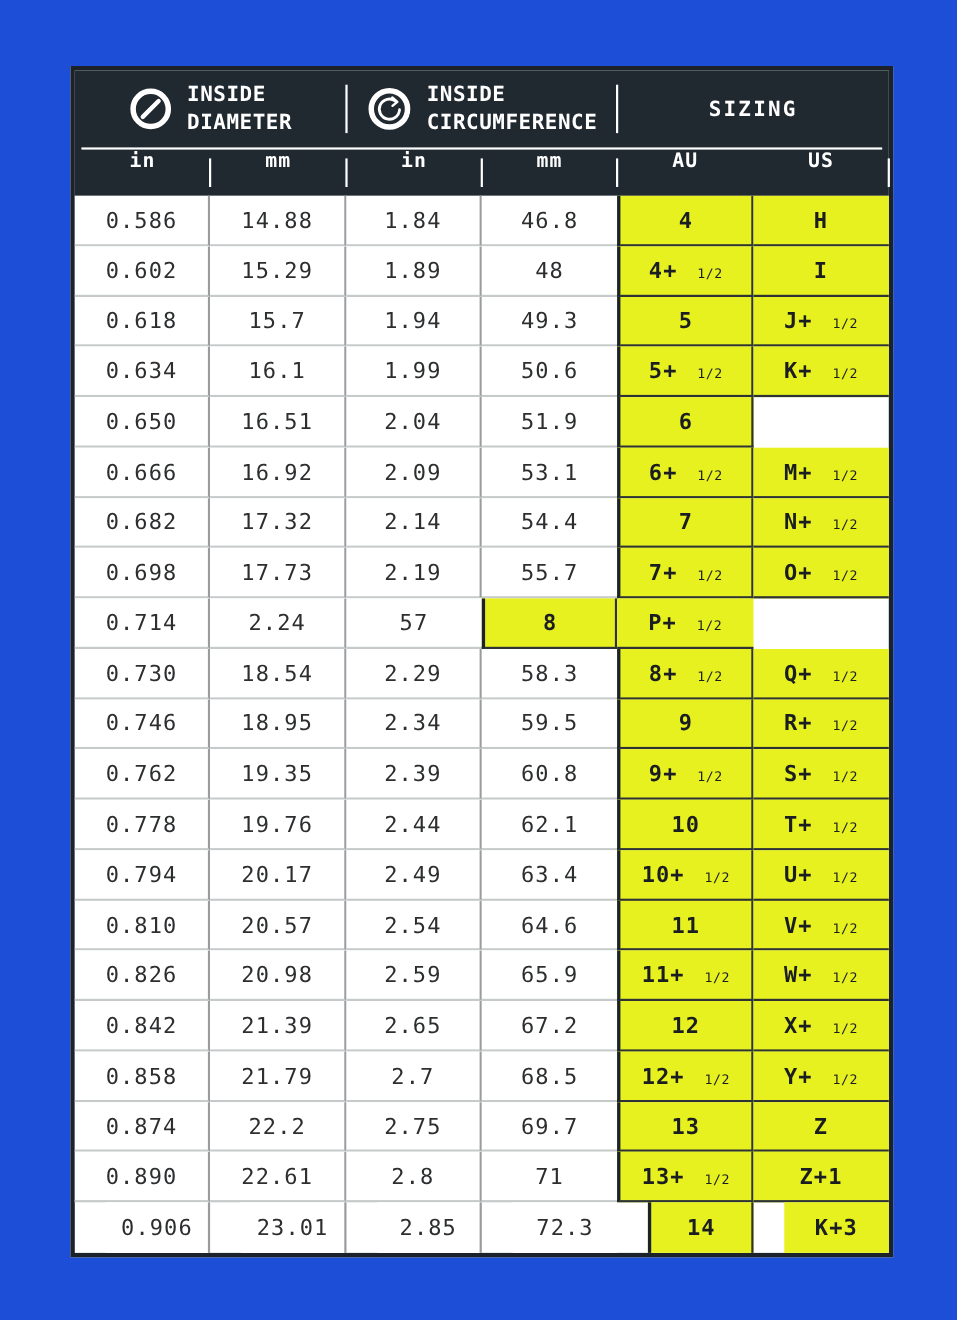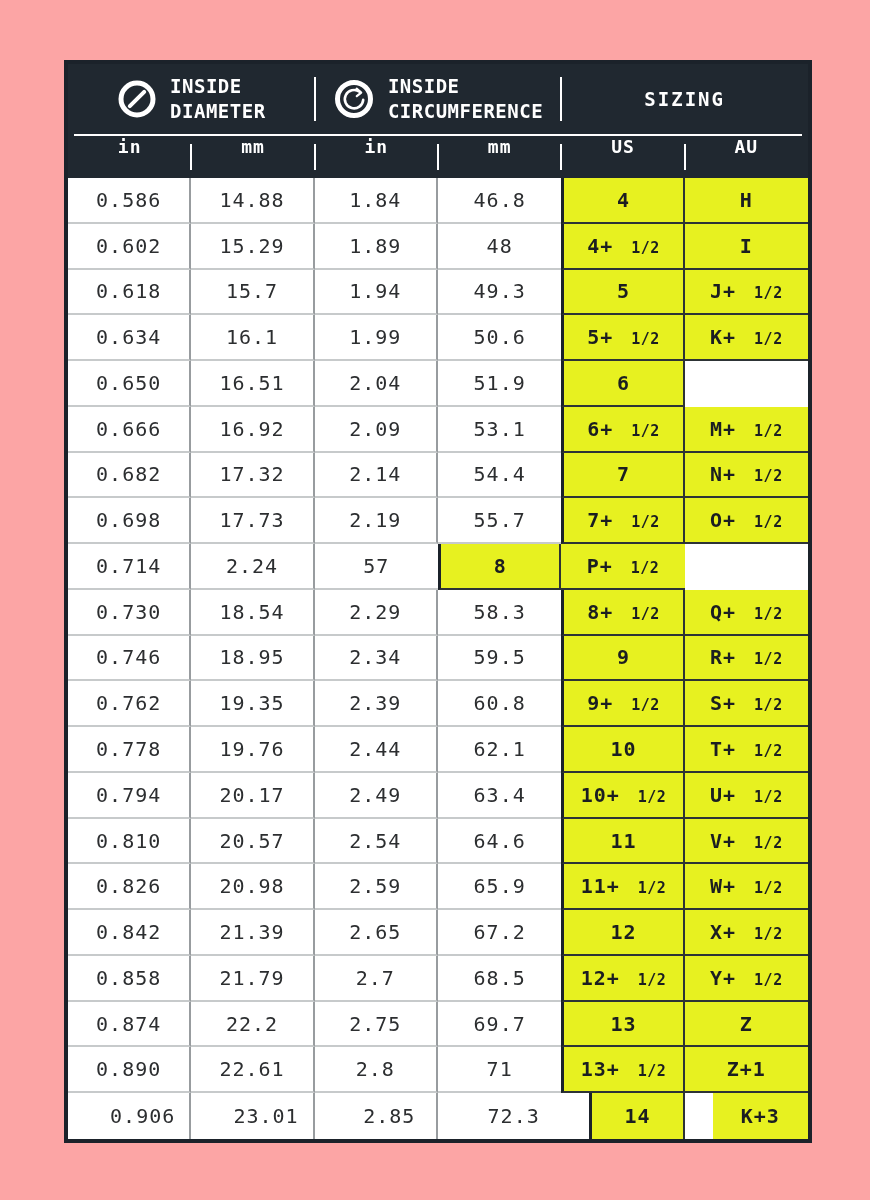--- a/index.html
+++ b/index.html
@@ -9,21 +9,21 @@
     --v-line:#989c9f;
     --h-line:#c7cacb;
     --dark-line:#2d3335;
     --data-text:#2c2e30;
     --sizing-text:#1b1e21;
     --header-text:#ffffff;
   }
   *{margin:0;padding:0;box-sizing:border-box;}
   html,body{background:#ffffff;}
   .page{
-    position:relative;width:870px;height:1200px;background:#fca5a5;
+    position:relative;width:870px;height:1200px;background:#1d4ed8;
     font-family:"DejaVu Sans Mono","Liberation Mono",monospace;overflow:hidden;
   }
   .ring-table{
     position:absolute;left:64px;top:60px;width:748px;height:1083px;
     border:4px solid var(--border-dark);
     display:flex;flex-direction:column;background:#ffffff;
   }
   .thead{background:var(--header-bg);color:var(--header-text);flex:0 0 auto;}
   .groups{height:70px;display:grid;grid-template-columns:repeat(3,1fr);}
   .group{position:relative;display:flex;align-items:center;justify-content:center;gap:13px;}
@@ -44,21 +44,21 @@
   }
   .cell .cellval{display:inline;}
   .cell.c3{border-right:none;justify-content:center;}
   .cell.yellow{
     background:var(--sizing-bg);font-weight:bold;color:var(--sizing-text);
     border-right-color:var(--dark-line);border-bottom-color:var(--dark-line);
   }
   .cell.c4{border-left:3px solid var(--border-dark);}
   .cell.c5{border-right:none;}
   .row:last-child .cell{border-bottom:none;margin-left:28px;}
-  .frac{font-size:15px;font-weight:bold;margin-left:18px;letter-spacing:0.5px;}
+  .frac{font-size:12px;font-weight:normal;margin-left:18px;letter-spacing:0.5px;}
   svg{display:block;}
 </style>
 </head>
 <body>
 
 <div class="page">
   <div class="ring-table">
     <div class="thead">
       <div class="groups">
         <div class="group">
@@ -104,25 +104,25 @@
         </div>
         <div class="sub-cell">
           <span>in</span>
           <span class="vdiv"></span>
         </div>
         <div class="sub-cell">
           <span>mm</span>
           <span class="vdiv"></span>
         </div>
         <div class="sub-cell">
+          <span>AU</span>
+        </div>
+        <div class="sub-cell">
           <span>US</span>
           <span class="vdiv"></span>
-        </div>
-        <div class="sub-cell">
-          <span>AU</span>
         </div>
       </div>
     </div>
     <div class="tbody" id="tbody">
         <div class="row">
           <div class="cell c0">
             <span class="cellval">0.586</span>
           </div>
           <div class="cell c1">
             <span class="cellval">14.88</span>

